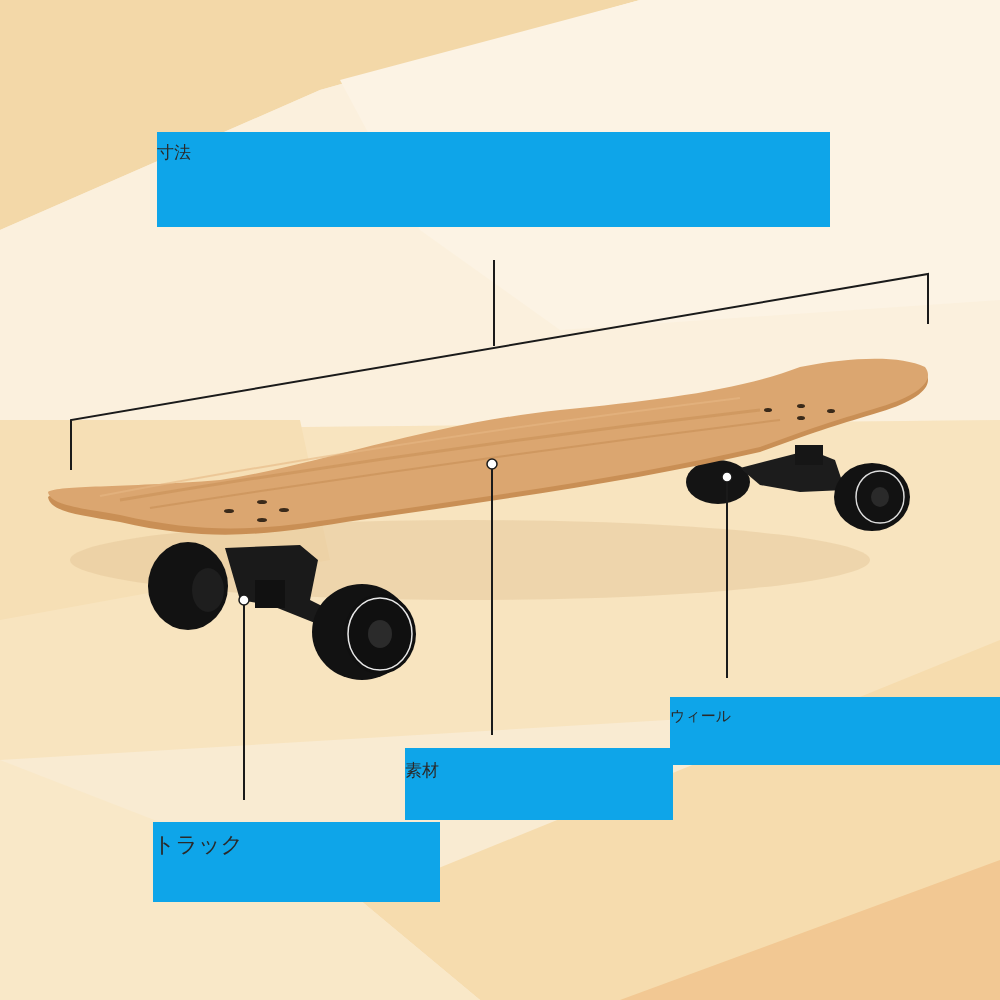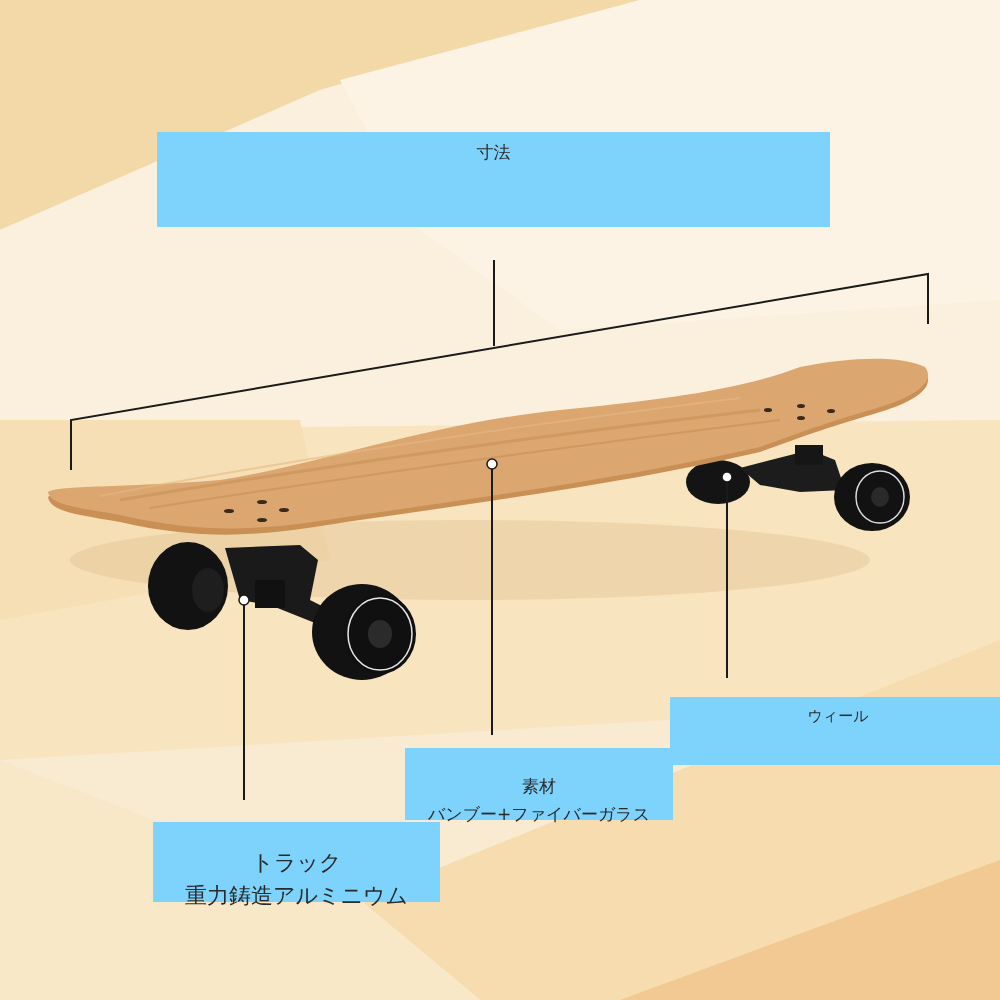--- a/index.html
+++ b/index.html
@@ -1,24 +1,24 @@
 <!DOCTYPE html>
 <html><head>
 <meta charset="utf-8">
 <style>
   html, body { margin:0; padding:0; }
   body { width:1000px; height:1000px; overflow:hidden; position:relative;
          font-family: "DejaVu Sans", "Liberation Sans", sans-serif; background:#f7e6c6; }
   #stage { position:absolute; left:0; top:0; width:1000px; height:1000px; }
-  .label-box { position:absolute; background:#7dd3fc; color:#2a2a2a; text-align:center; }
+  .label-box { position:absolute; background:#0ea5e9; color:#2a2a2a; }
   .label-box div { white-space:nowrap; }
   #dims { left:157px; top:132px; width:673px; height:95px; font-size:17px; line-height:28px; padding-top:6px; box-sizing:border-box; }
   #wheel { left:670px; top:697px; width:336px; height:68px; font-size:15px; line-height:28px; padding-top:5px; box-sizing:border-box; }
-  #material { left:405px; top:748px; width:268px; height:72px; font-size:17px; line-height:28px; padding-top:24px; box-sizing:border-box; }
-  #truck { left:153px; top:822px; width:287px; height:80px; font-size:22px; line-height:33px; padding-top:24px; box-sizing:border-box; }
+  #material { left:405px; top:748px; width:268px; height:72px; font-size:17px; line-height:28px; padding-top:8px; box-sizing:border-box; }
+  #truck { left:153px; top:822px; width:287px; height:80px; font-size:22px; line-height:33px; padding-top:6px; box-sizing:border-box; }
 </style>
 </head>
 <body>
 
 <svg id="stage" viewBox="0 0 1000 1000" xmlns="http://www.w3.org/2000/svg">
 
   <g>
     <rect x="0" y="0" width="1000" height="1000" fill="#f9ebd2"></rect>
     <polygon points="0,0 640,0 320,90 0,230" fill="#f3d8a8"></polygon>
     <polygon points="0,230 320,90 640,0 1000,0 1000,420 0,430" fill="#fbf0dd"></polygon>
@@ -96,19 +96,17 @@
 <div id="dims" class="label-box">
   <div>寸法</div>
 </div>
 
 <div id="wheel" class="label-box">
   <div>ウィール</div>
 </div>
 
 <div id="material" class="label-box">
   <div>素材</div>
-  <div>バンブー+ファイバーガラス</div>
 </div>
 
 <div id="truck" class="label-box">
   <div>トラック</div>
-  <div>重力鋳造アルミニウム</div>
 </div>
 
 </body></html>

